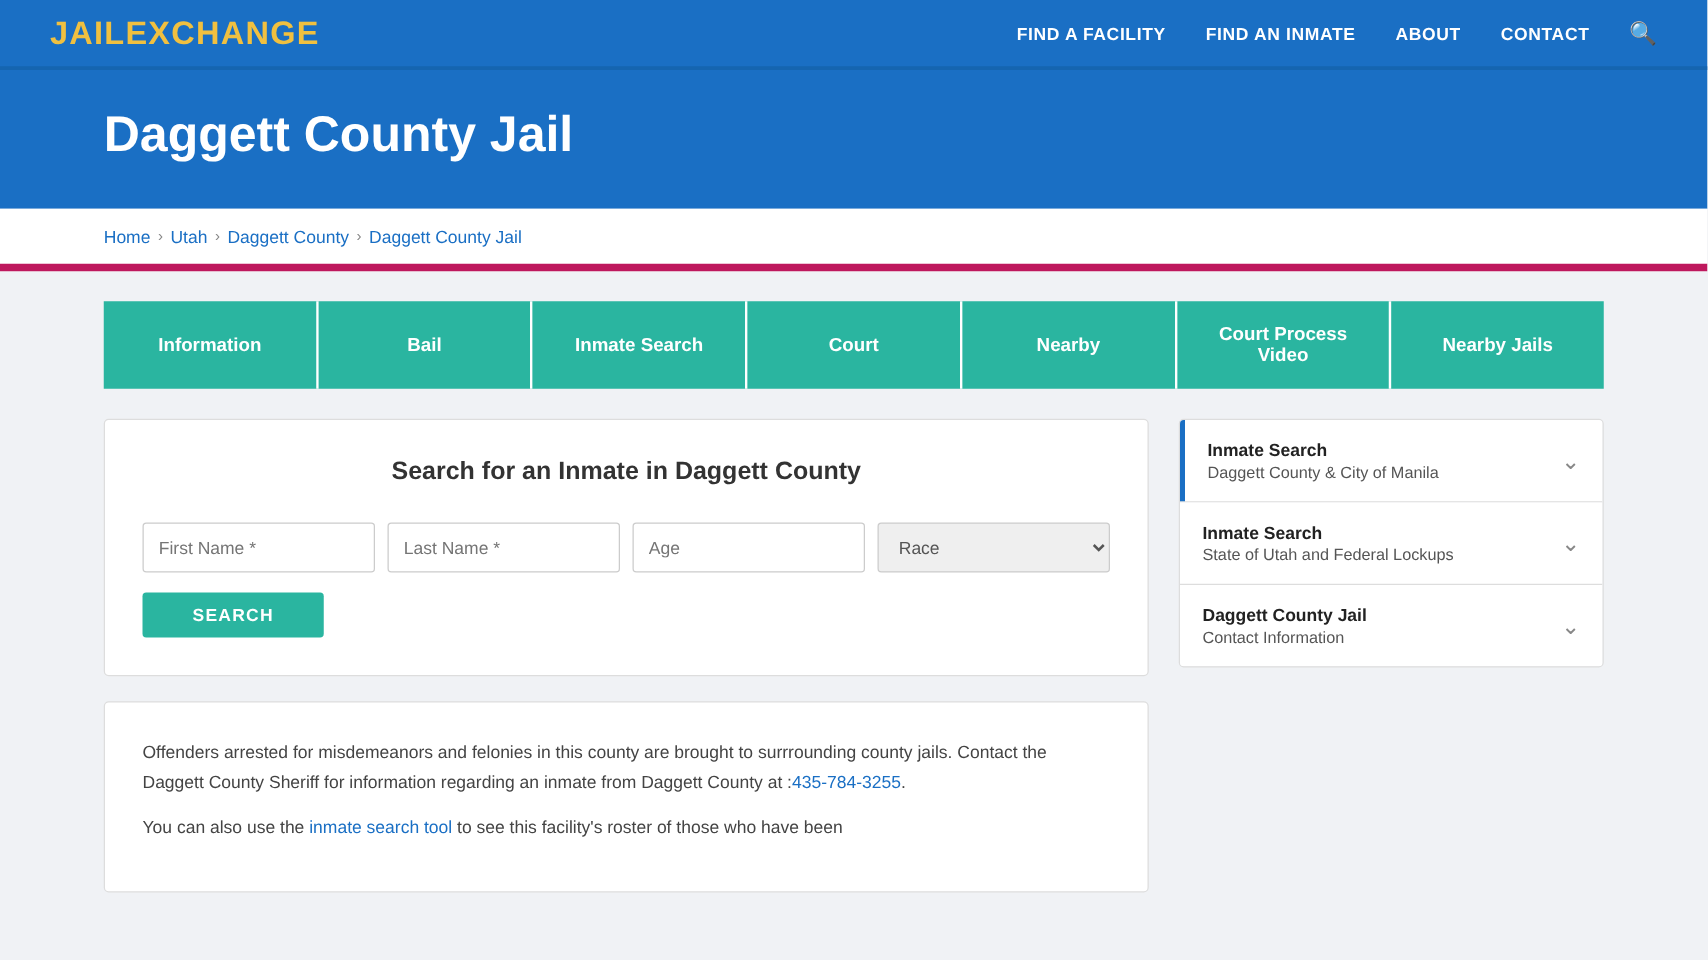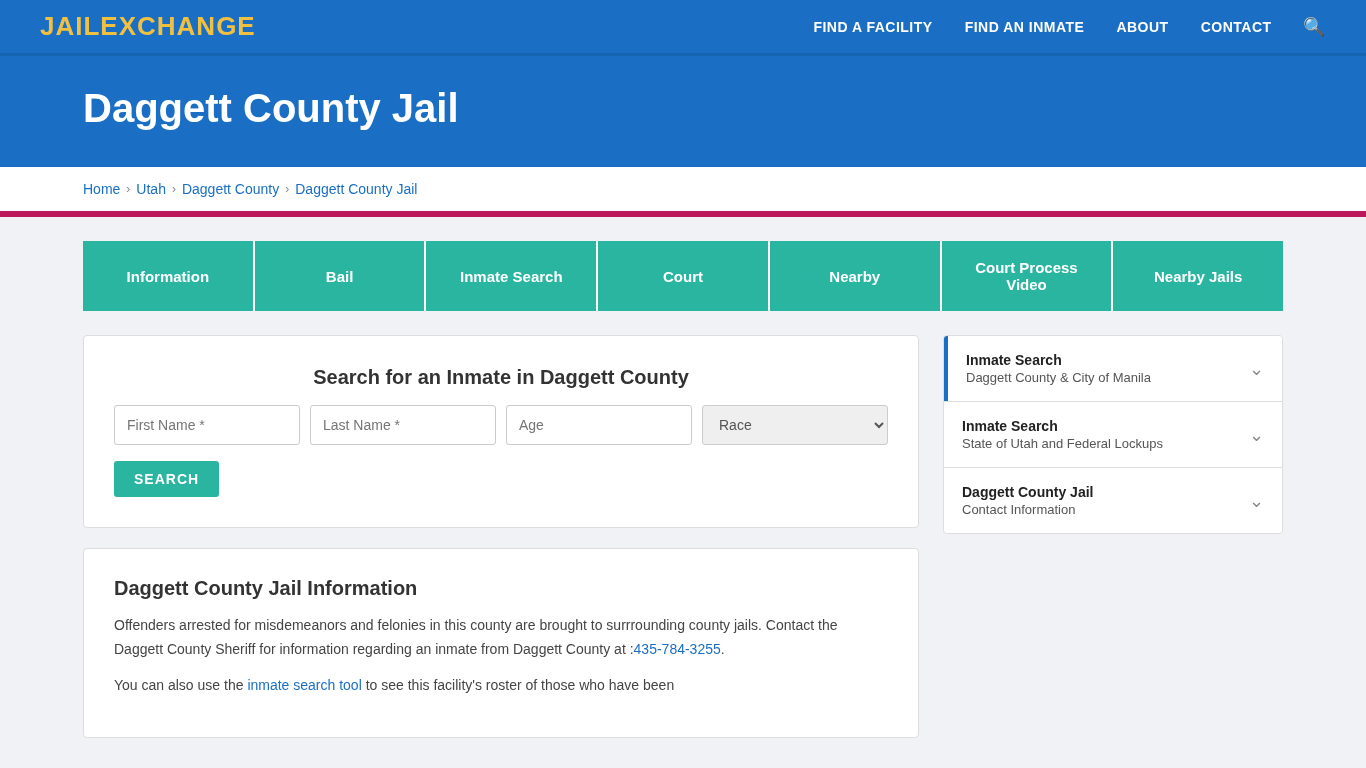--- a/index.html
+++ b/index.html
@@ -124,42 +124,42 @@
     .search-box {
       background: #fff;
       border: 1px solid #ddd;
       border-radius: 4px;
       padding: 30px 30px 30px 30px;
     }
     .search-box h2 {
       text-align: center;
       font-size: 20px;
       font-weight: 700;
-      margin-bottom: 16px;
+      margin-bottom: 29px;
     }
     .search-fields {
       display: flex;
       gap: 10px;
       margin-bottom: 16px;
       flex-wrap: wrap;
     }
     .search-fields input, .search-fields select {
       flex: 1;
       min-width: 120px;
       padding: 10px 12px;
       border: 1px solid #ccc;
       border-radius: 3px;
       font-size: 14px;
       color: #555;
     }
     .search-btn {
       background: #2ab5a0;
       color: #fff;
       border: none;
-      padding: 10px 20px;
+      padding: 10px 40px;
       font-size: 14px;
       font-weight: 700;
       border-radius: 3px;
       cursor: pointer;
       letter-spacing: 1px;
     }
 
     
     .info-box {
       background: #fff;
@@ -287,21 +287,20 @@
           <input type="text" placeholder="Last Name *" style="">
           <input type="text" placeholder="Age" style="">
           <select>
             <option>Race</option>
           </select>
         </div>
         <button class="search-btn">SEARCH</button>
       </div>
 
       <div class="info-box">
-        <h3>Daggett County Jail Information</h3>
         <p>
           <span>Offenders arrested for misdemeanors and felonies in this county are brought to surrrounding county jails. Contact the Daggett County Sheriff for information regarding an inmate from Daggett County at :</span><a href="#">435-784-3255</a>.
         </p>
         <p>
           <span>You can also use the</span> <a href="#">inmate search tool</a> <span>to see this facility's roster of those who have been</span>
         </p>
       </div>
 
     </div>
 

